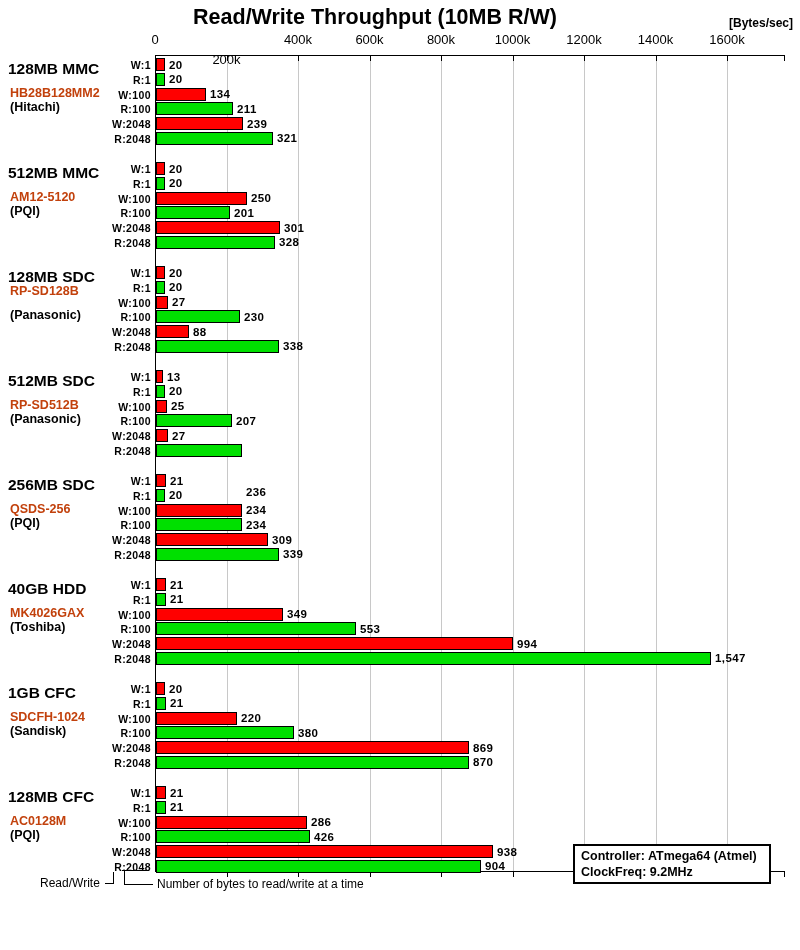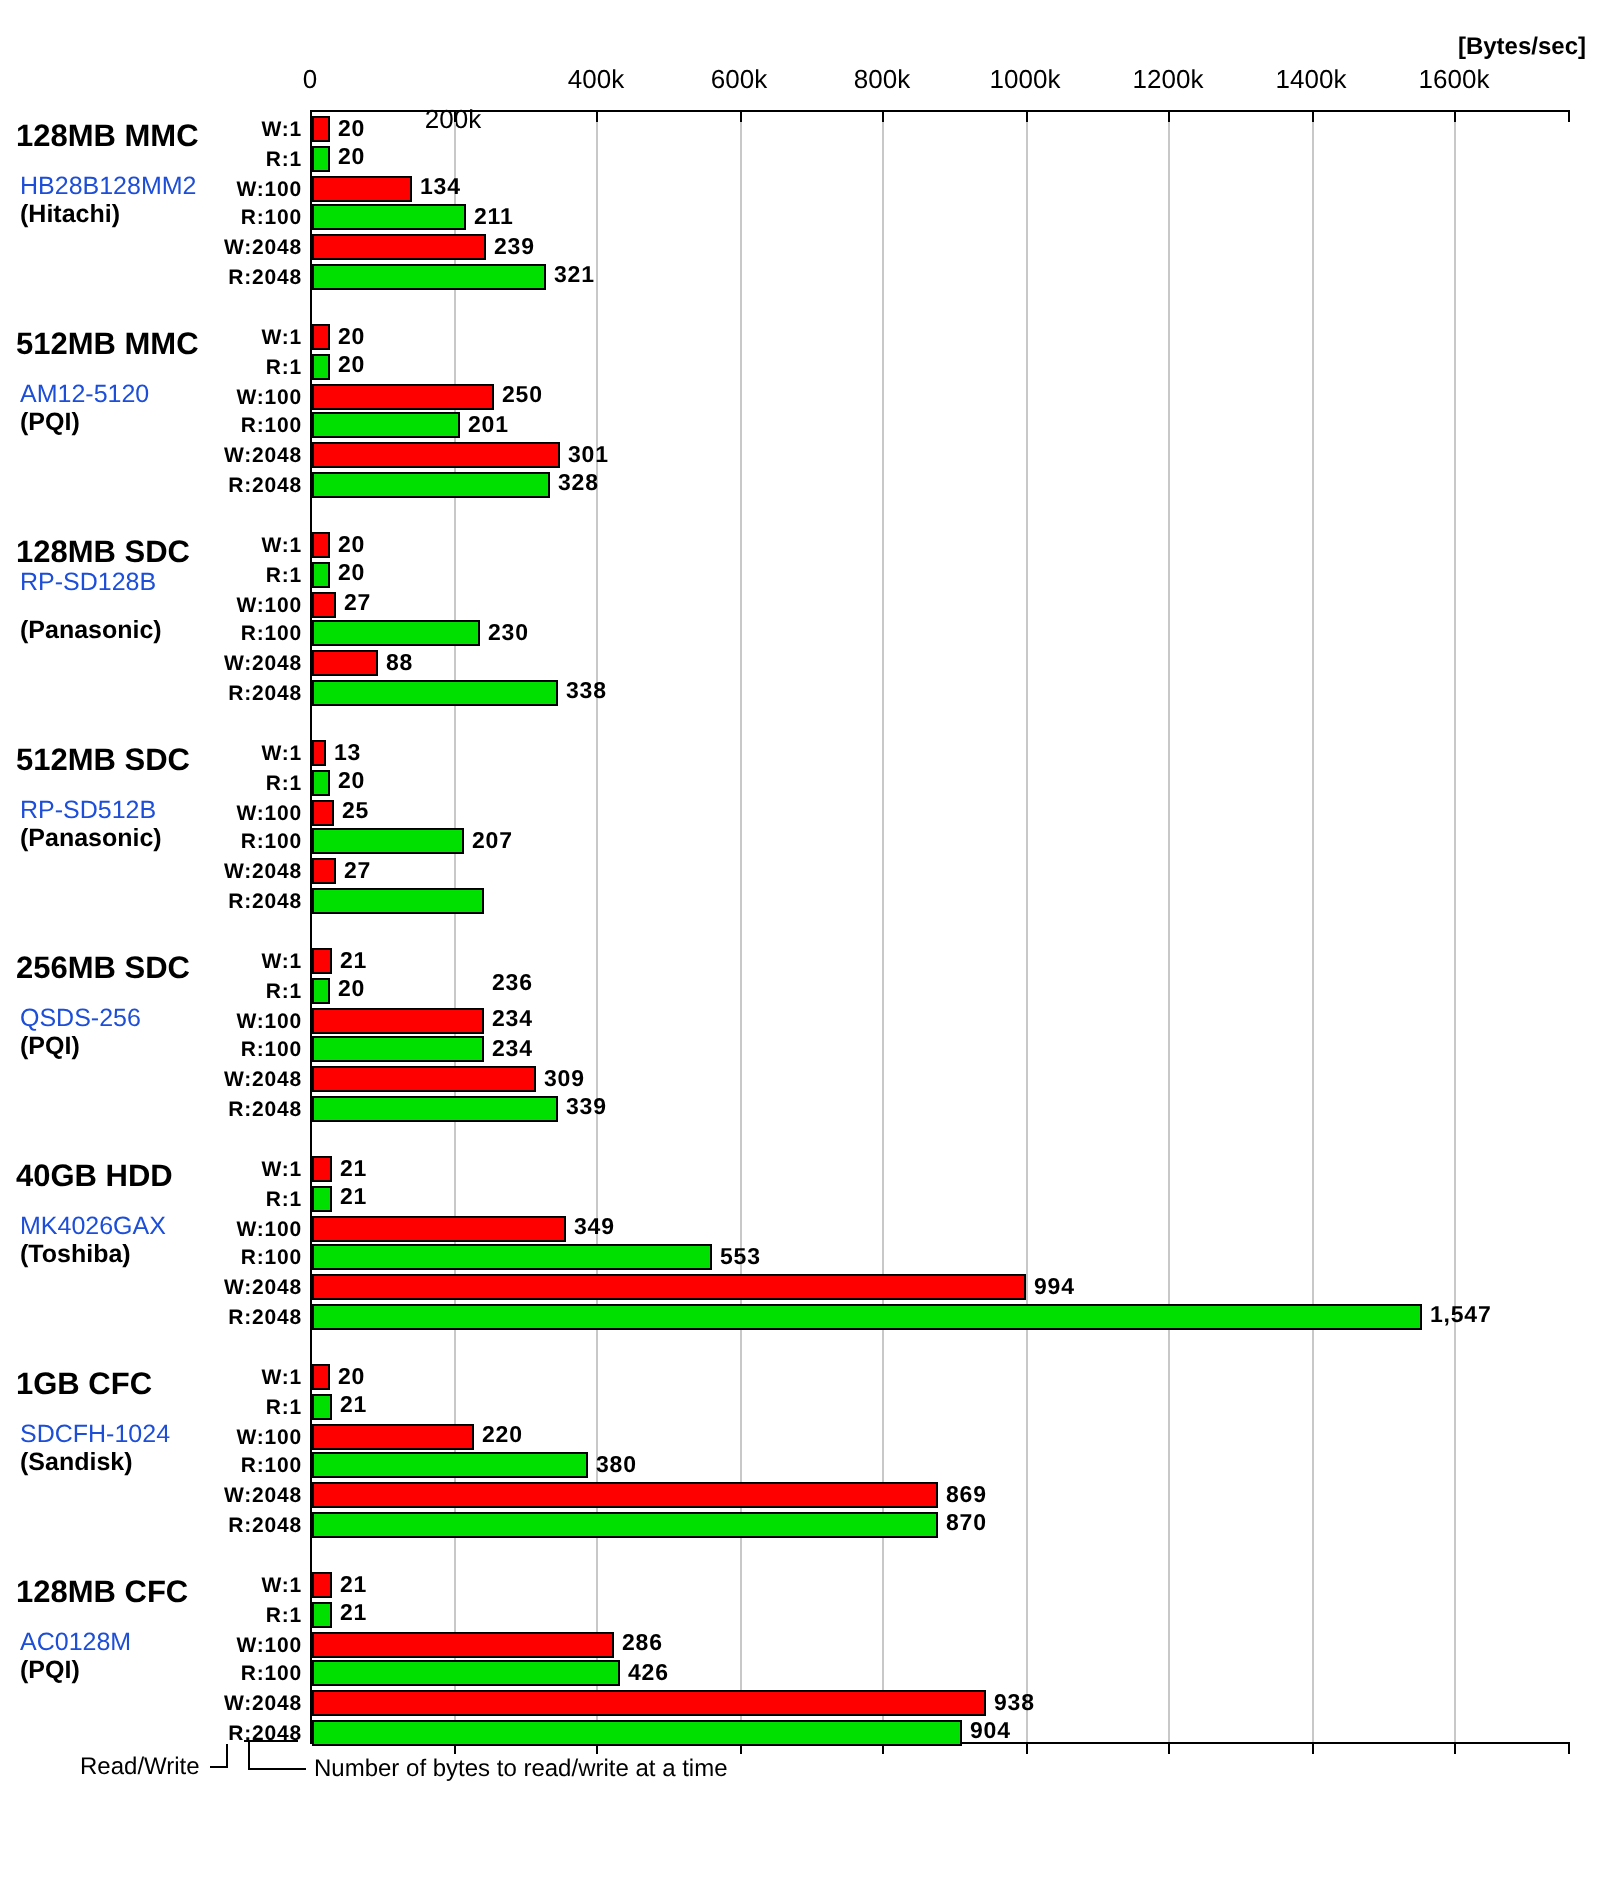--- a/index.html
+++ b/index.html
@@ -8,40 +8,41 @@
   .abs{position:absolute;}
   #chart-title{top:5px;left:375px;transform:translateX(-50%);white-space:nowrap;
     font-size:21.5px;font-weight:700;color:#000;}
   #unit-label{top:16px;right:7px;font-size:12px;font-weight:700;color:#000;white-space:nowrap;}
   .x-tick-label{top:32px;width:64px;margin-left:-32px;text-align:center;
     font-size:13px;color:#000;white-space:nowrap;}
   .axis-line{background:#000;}
   .gridline{width:1px;background:#c8c8c8;}
   .tick{width:1px;height:6px;background:#000;}
   .device-name{left:8px;font-size:15.5px;font-weight:700;white-space:nowrap;color:#000;}
-  .device-model{left:10px;font-size:12.5px;font-weight:400;white-space:nowrap;color:#1d4ed8;}
+  .device-model{left:10px;font-size:12.5px;font-weight:700;white-space:nowrap;color:#c2410c;}
   .device-vendor{left:10px;font-size:12.5px;font-weight:700;white-space:nowrap;color:#000;}
   .row-label{width:60px;text-align:right;font-size:10.5px;font-weight:600;
     letter-spacing:0.4px;color:#000;white-space:nowrap;}
   .bar{height:11px;border:1px solid #000;box-sizing:content-box;}
   .bar-value{font-size:11.5px;font-weight:600;letter-spacing:0.4px;color:#000;white-space:nowrap;}
   #info-box{left:573px;top:844px;width:182px;border:2px solid #000;background:#fff;
     padding:2px 6px;font-size:12.5px;font-weight:700;line-height:16px;color:#000;}
   .footnote-text{font-size:12px;color:#000;white-space:nowrap;}
   #bracket-rw{left:105px;top:872px;width:8px;height:11px;
     border-right:1px solid #000;border-bottom:1px solid #000;}
   #underline-2048{left:122px;top:870px;width:27px;height:1px;background:#000;}
   #bracket-bytes{left:124px;top:871px;width:28px;height:13px;
     border-left:1px solid #000;border-bottom:1px solid #000;}
   #note{left:8px;top:912px;font-size:16px;font-weight:700;font-style:italic;white-space:nowrap;}
 </style>
 </head>
 <body>
 
 <div id="stage">
+  <div class="abs" id="chart-title">Read/Write Throughput (10MB R/W)</div>
   <div class="abs" id="unit-label">[Bytes/sec]</div>
 
   <div class="abs" id="plot-layer" style="left:0;top:0;width:800px;height:950px;">
       <div class="abs x-tick-label" style="left: 155px;">0</div>
       <div class="abs x-tick-label" style="left: 226.5px; margin-top: 20px;">200k</div>
       <div class="abs x-tick-label" style="left: 298px;">400k</div>
       <div class="abs x-tick-label" style="left: 369.5px;">600k</div>
       <div class="abs x-tick-label" style="left: 441px;">800k</div>
       <div class="abs x-tick-label" style="left: 512.5px;">1000k</div>
       <div class="abs x-tick-label" style="left: 584px;">1200k</div>
@@ -239,20 +240,24 @@
       <div class="abs bar" style="left: 156px; top: 830.25px; width: 152px; background: rgb(0, 224, 0);"></div>
       <div class="abs bar-value" style="left: 314px; top: 830.75px;">426</div>
       <div class="abs row-label" style="left: 91px; top: 846px;">W:2048</div>
       <div class="abs bar" style="left: 156px; top: 845px; width: 335px; background: rgb(255, 0, 0);"></div>
       <div class="abs bar-value" style="left: 497px; top: 845.5px;">938</div>
       <div class="abs row-label" style="left: 91px; top: 860.75px;">R:2048</div>
       <div class="abs bar" style="left: 156px; top: 859.75px; width: 323px; background: rgb(0, 224, 0);"></div>
       <div class="abs bar-value" style="left: 485px; top: 860.25px;">904</div>
     </div>
 
+  <div class="abs" id="info-box">
+    <div>Controller: ATmega64 (Atmel)</div>
+    <div>ClockFreq: 9.2MHz</div>
+  </div>
 
   <div class="abs footnote-text" style="left:40px;top:876px;">Read/Write</div>
   <div class="abs" id="bracket-rw"></div>
   <div class="abs" id="underline-2048"></div>
   <div class="abs" id="bracket-bytes"></div>
   <div class="abs footnote-text" style="left:157px;top:877px;">Number of bytes to read/write at a time</div>
 
 </div>
 
 </body></html>

